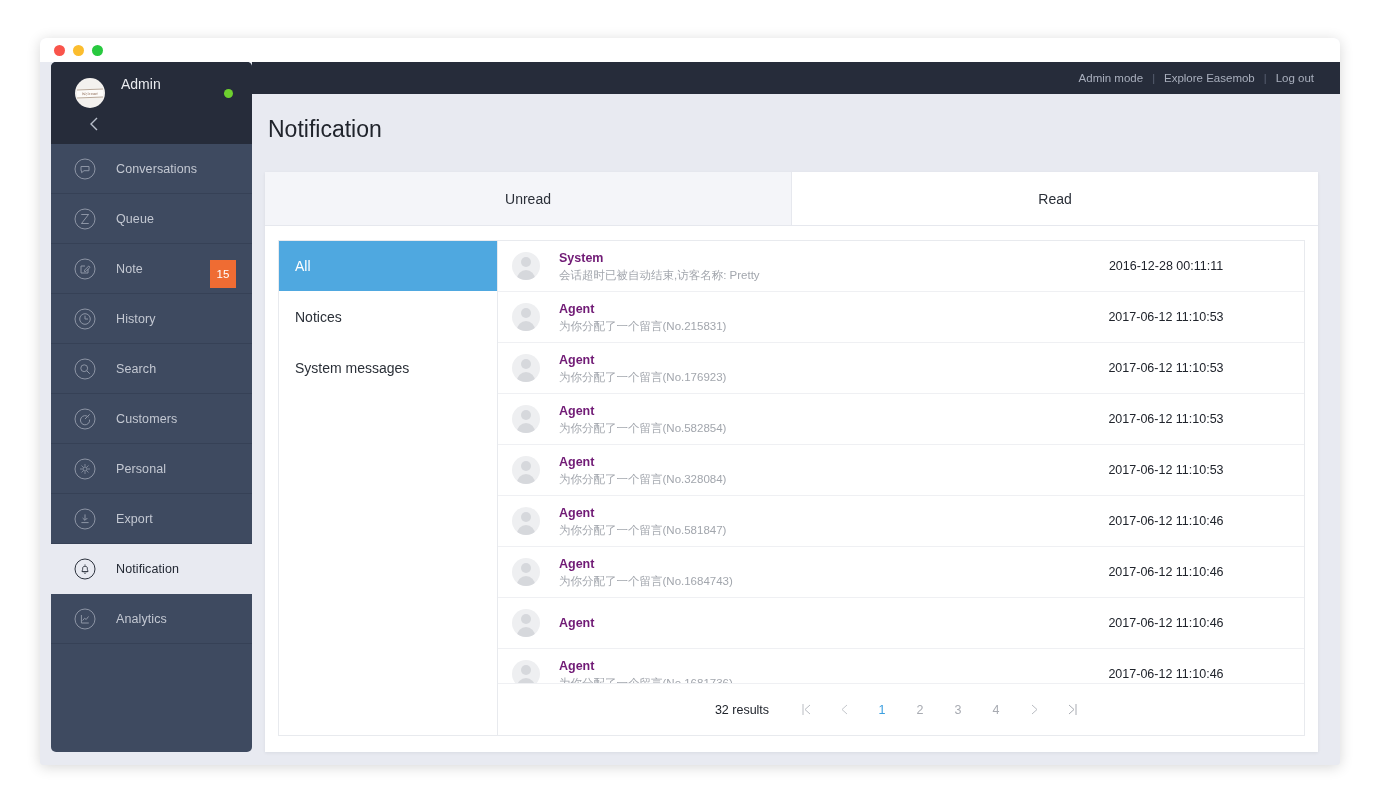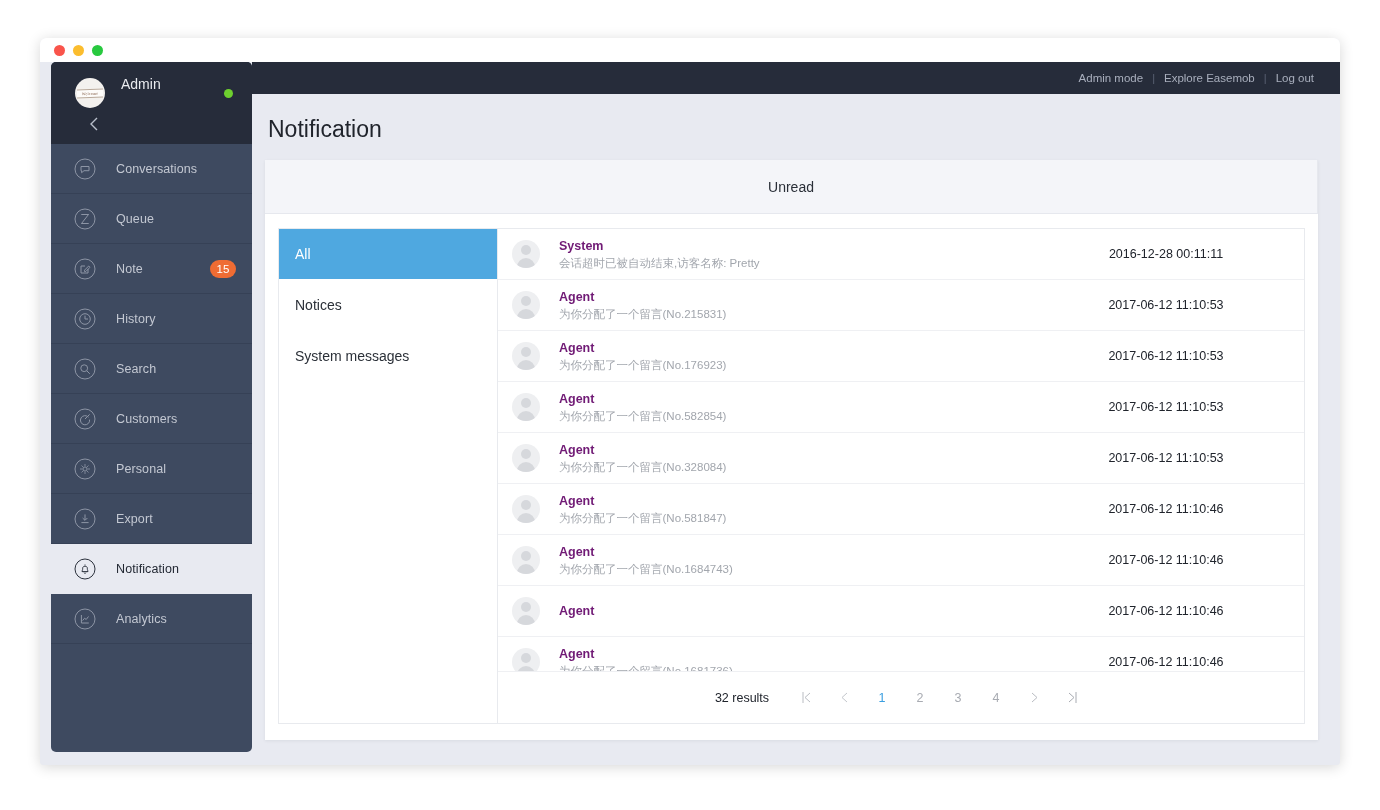--- a/index.html
+++ b/index.html
@@ -123,22 +123,22 @@
   }
   .nav-item.active {
     background: #e8eaf1;
     border-bottom: 1px solid #e8eaf1;
   }
   .nav-item.active .lbl { color: #222833; }
   .badge {
     position: absolute;
     right: 16px; top: 16px;
     min-width: 26px; height: 18px;
-    padding: 4px 6px;
-    border-radius: 9px;
+    padding: 14px 6px;
+    border-radius: 0;
     background: #ef6c33;
     color: #fff;
     font-size: 11.5px;
     display: flex; align-items: center; justify-content: center;
   }
 
   
   .main {
     position: absolute;
     left: 212px; top: 0;
@@ -167,21 +167,21 @@
   .page-title {
     padding: 22px 0 0 16px;
     font-size: 23px;
     color: #20242c;
     font-weight: normal;
     height: 62px;
   }
 
   .card {
     position: absolute;
-    left: 13px; top: 98px;
+    left: 13px; top: 110px;
     width: 1053px;
     height: 580px;
     background: #ffffff;
     box-shadow: 0 1px 3px rgba(40,50,70,0.08);
   }
 
   .tabs {
     display: flex;
     height: 54px;
     border-bottom: 1px solid #e6e8ee;
@@ -470,20 +470,23 @@
         <a>Log out</a>
       </div>
 
       <h1 class="page-title">Notification</h1>
 
       <div class="card">
 
         <div class="tabs">
           <div class="tab inactive">
             <span>Unread</span>
+          </div>
+          <div class="tab">
+            <span>Read</span>
           </div>
         </div>
 
         <div class="panel">
 
           <div class="filters">
             <div class="filter-item active">
               <span>All</span>
             </div>
             <div class="filter-item spaced">

